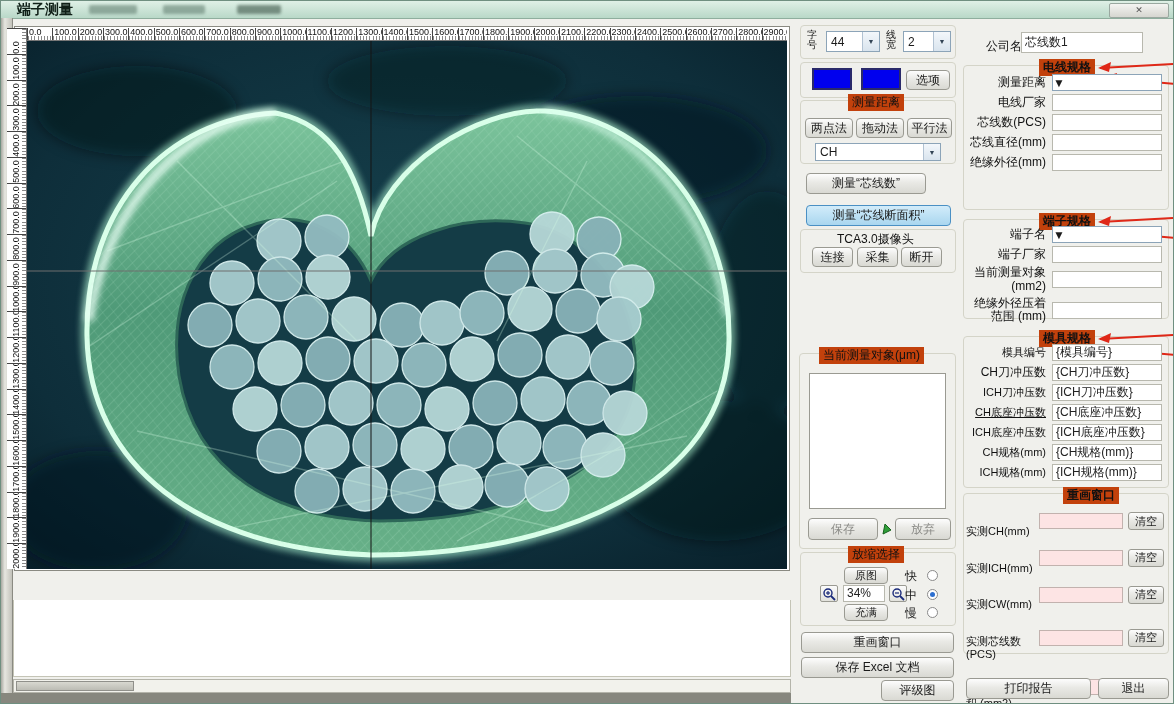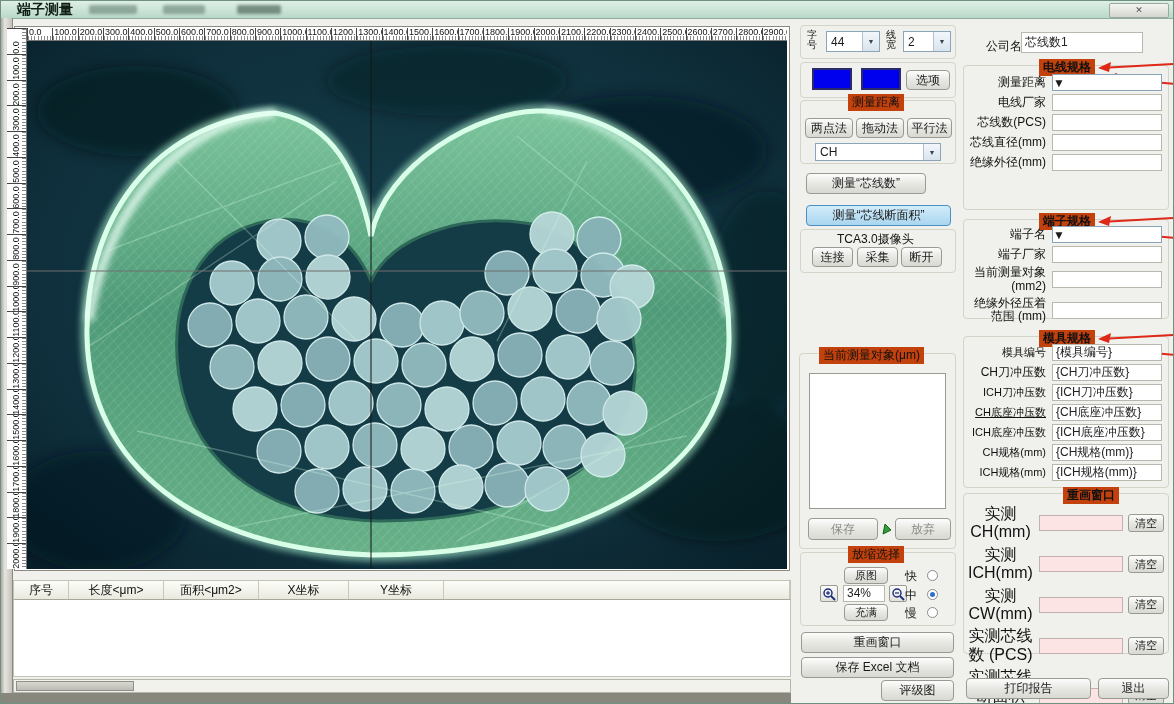--- a/index.html
+++ b/index.html
@@ -63,21 +63,21 @@
 
   
   .swatch{position:absolute;width:40px;height:22px;border:2px solid #2a2a6a;box-sizing:border-box;}
 
   
   .srow{display:flex;align-items:center;margin:3px 6px 3px 4px;}
   .slab{flex:1;text-align:right;font-size:12px;padding-right:6px;line-height:1.15;color:#111;}
   .srow .ctrl{flex:0 0 110px;width:110px;height:17px;}
   .srow .combo2{position:static;display:flex;align-items:center;background:#fff;border:1px solid #8ca4b8;box-sizing:border-box;font-size:12px;height:17px;}
   .mrow{display:flex;align-items:center;margin:4px 4px 4px 2px;}
-  .mlab{flex:1;text-align:center;font-size:16px;padding-right:4px;line-height:1.15;color:#111;}
+  .mlab{flex:1;text-align:left;font-size:11px;padding-right:4px;line-height:1.15;color:#111;margin-top:20px;}
   .mrow .pink{flex:0 0 84px;width:84px;height:16px;background:#fde4e4;border:1px solid #c2b2ae;box-sizing:border-box;}
   .mrow .clrbtn{flex:0 0 36px;margin-left:5px;height:18px;display:flex;align-items:center;justify-content:center;
     background:linear-gradient(#fdfdfd,#e9e9e5 45%,#d9d9d3);border:1px solid #9a9a92;border-radius:3px;font-size:11px;box-sizing:border-box;}
   .mrow .clrspace{flex:0 0 36px;margin-left:5px;height:18px;}
 
   .arrowsvg{position:absolute;pointer-events:none;}
   .lbl{position:absolute;font-size:12px;color:#111;white-space:nowrap;}
   .vlbl{position:absolute;font-size:10px;line-height:10px;color:#111;width:12px;text-align:center;}
   .iconbtn{position:absolute;width:18px;height:17px;background:linear-gradient(#fbfbfb,#e2e2dc);border:1px solid #9a9a92;border-radius:2px;display:flex;align-items:center;justify-content:center;box-sizing:border-box;}
 </style>
@@ -317,28 +317,20 @@
         <line x1="430" y1="500" x2="690" y2="350"></line>
         <line x1="150" y1="120" x2="330" y2="300"></line>
         <line x1="560" y1="120" x2="470" y2="300"></line>
       </g>
 
       <line x1="344" y1="0" x2="344" y2="528" stroke="#141414" stroke-width="1"></line>
       <line x1="0" y1="230" x2="760" y2="230" stroke="#6f6f6f" stroke-width="1"></line>
     </svg>
   </div>
 
-  <div id="tblheader">
-      <div class="thcell" style="flex: 0 0 55px;">序号</div>
-      <div class="thcell" style="flex: 0 0 95px;">长度&lt;μm&gt;</div>
-      <div class="thcell" style="flex: 0 0 95px;">面积&lt;μm2&gt;</div>
-      <div class="thcell" style="flex: 0 0 90px;">X坐标</div>
-      <div class="thcell" style="flex: 0 0 95px;">Y坐标</div>
-      <div class="thcell" style="flex: 1 1 0%;"></div>
-    </div>
   <div id="tblbody"></div>
   <div id="hscroll">
     <div id="hthumb"></div>
   </div>
   <div id="bottomstrip"></div>
 
   <div class="groupbox" style="left:799px;top:24px;width:156px;height:34px"></div>
   <div class="vlbl" style="left:805px;top:29px">字号</div>
   <div class="combo" style="left:825px;top:30px;width:54px;height:21px">
     <span class="cval">44</span>

